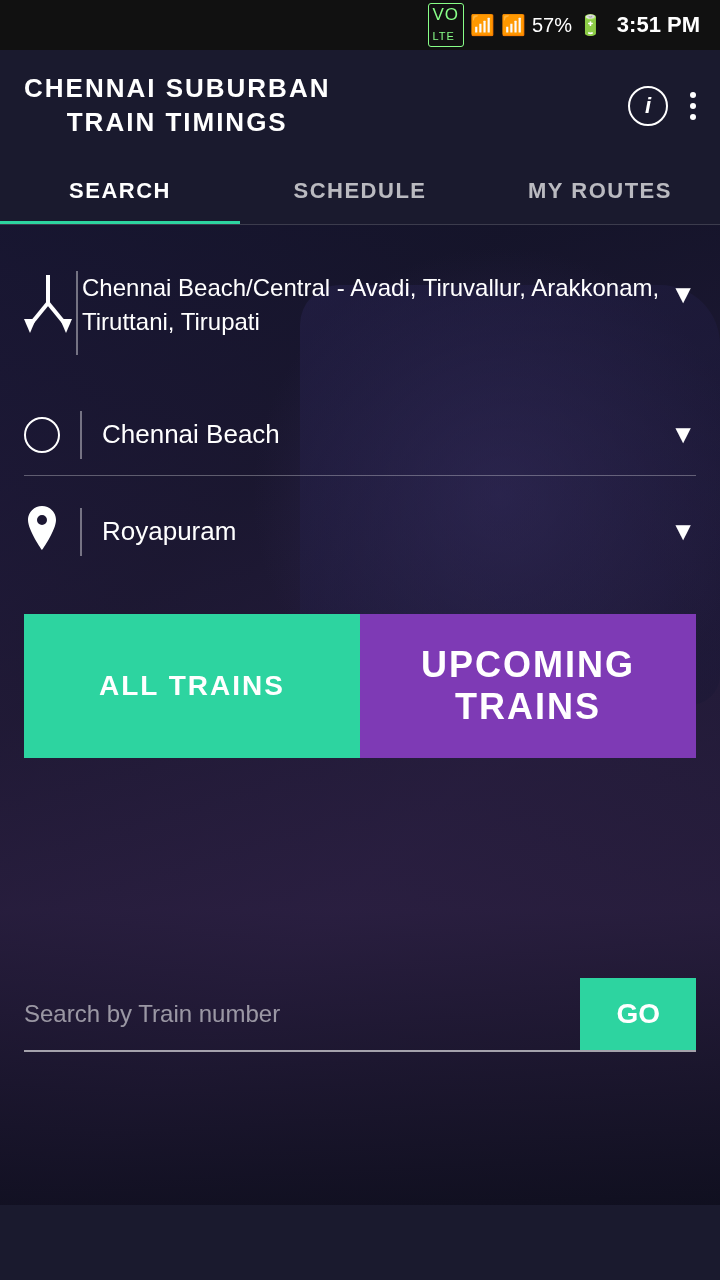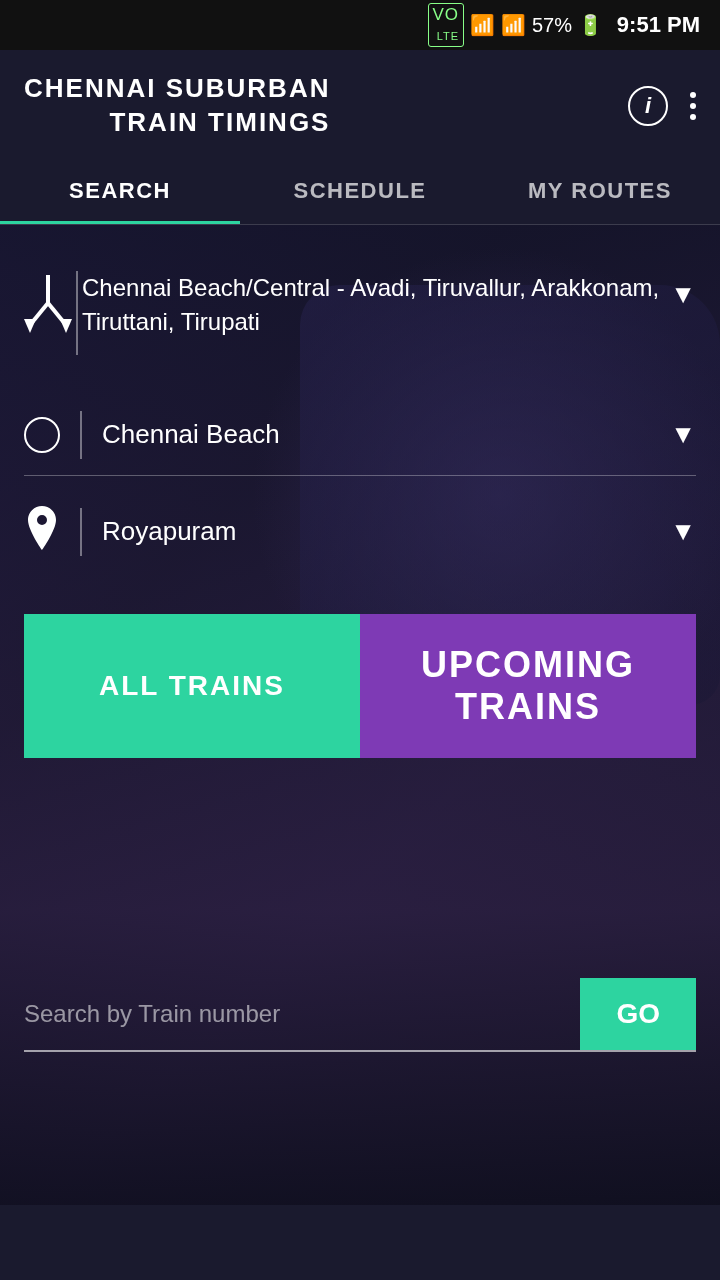--- a/index.html
+++ b/index.html
@@ -26,40 +26,39 @@
     .status-bar-text {
       color: white;
       font-size: 22px;
       font-weight: bold;
       letter-spacing: 1px;
     }
     .status-icons {
       display: flex;
       align-items: center;
       gap: 6px;
-      text-align: right;
     }
 
     
     .header {
       width: 100%;
       background: #1a1a2e;
       padding: 22px 24px 18px 24px;
       display: flex;
       align-items: center;
       justify-content: space-between;
     }
     .app-title {
       color: white;
       font-size: 26px;
       font-weight: bold;
       letter-spacing: 2px;
       text-transform: uppercase;
       line-height: 1.3;
-      text-align: right;
+      text-align: center;
     }
     .header-actions {
       display: flex;
       align-items: center;
       gap: 22px;
     }
     .info-circle {
       width: 40px;
       height: 40px;
       border: 2px solid white;
@@ -287,21 +286,21 @@
 
 <div class="status-bar">
   <div class="status-icons">
     <span class="status-bar-text" style="font-size:17px; font-weight:normal; border:1.5px solid #8f8; border-radius:3px; padding:1px 4px; color:#8f8;">
       VO<br><span style="font-size:11px;">LTE</span>
     </span>
     <span style="color:white; font-size:20px;">📶</span>
     <span style="color:white; font-size:20px;">📶</span>
     <span style="color:white; font-size:20px;">57%</span>
     <span style="color:white; font-size:20px;">🔋</span>
-    <span style="color:white; font-size:22px; font-weight:bold; margin-left:8px;">9:51 PM</span>
+    <span style="color:white; font-size:22px; font-weight:bold; margin-left:8px;">3:51 PM</span>
   </div>
 </div>
 
 <div class="header">
   <div class="app-title">
     <span>CHENNAI SUBURBAN</span><br>
     <span>TRAIN TIMINGS</span>
   </div>
   <div class="header-actions">
     <div class="info-circle">

